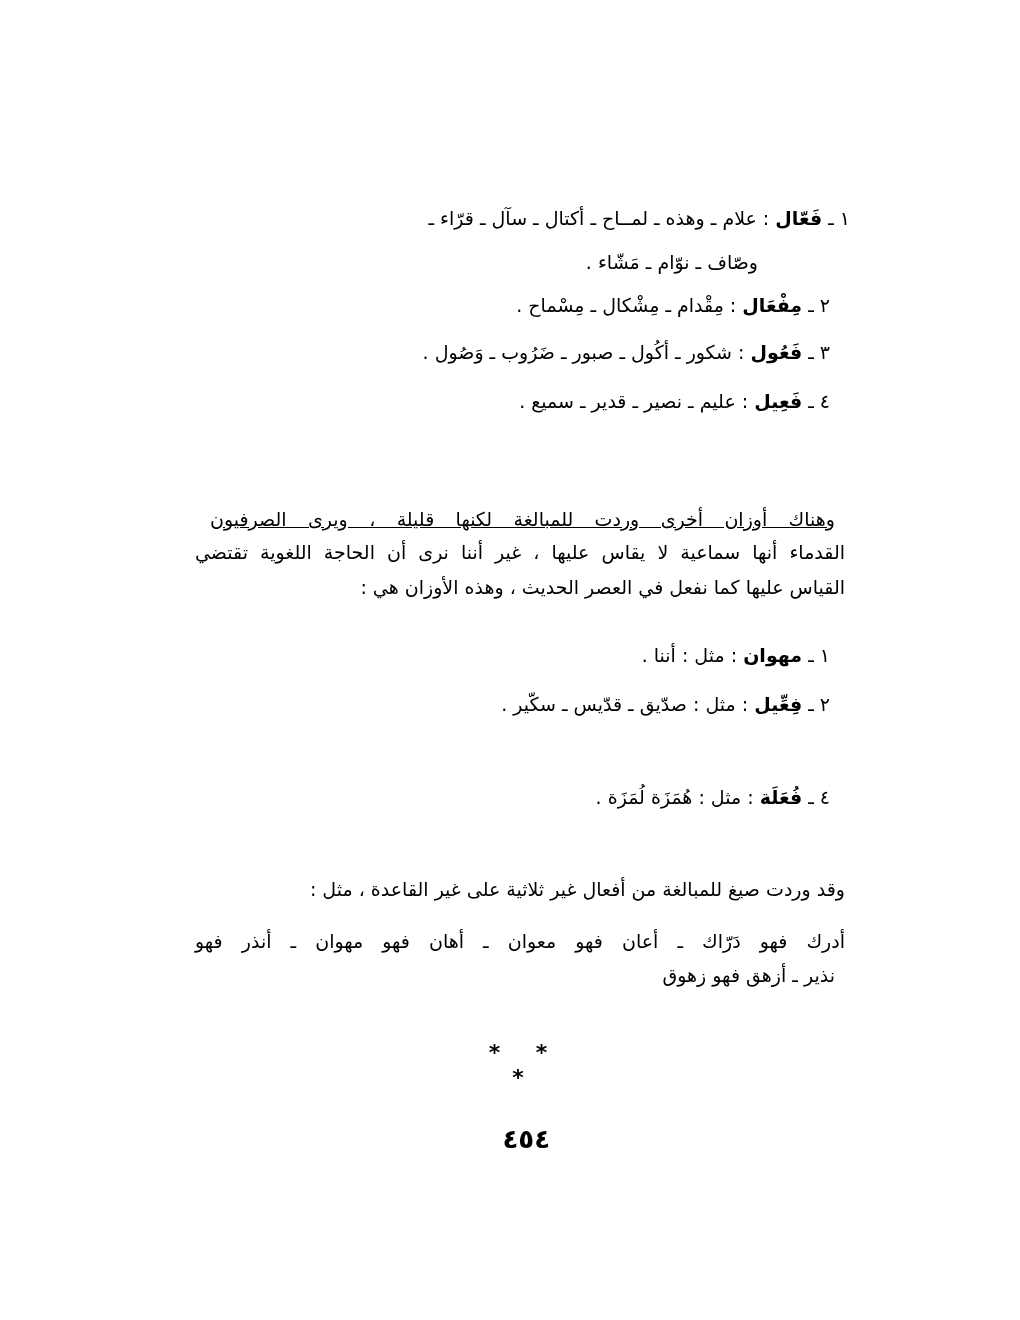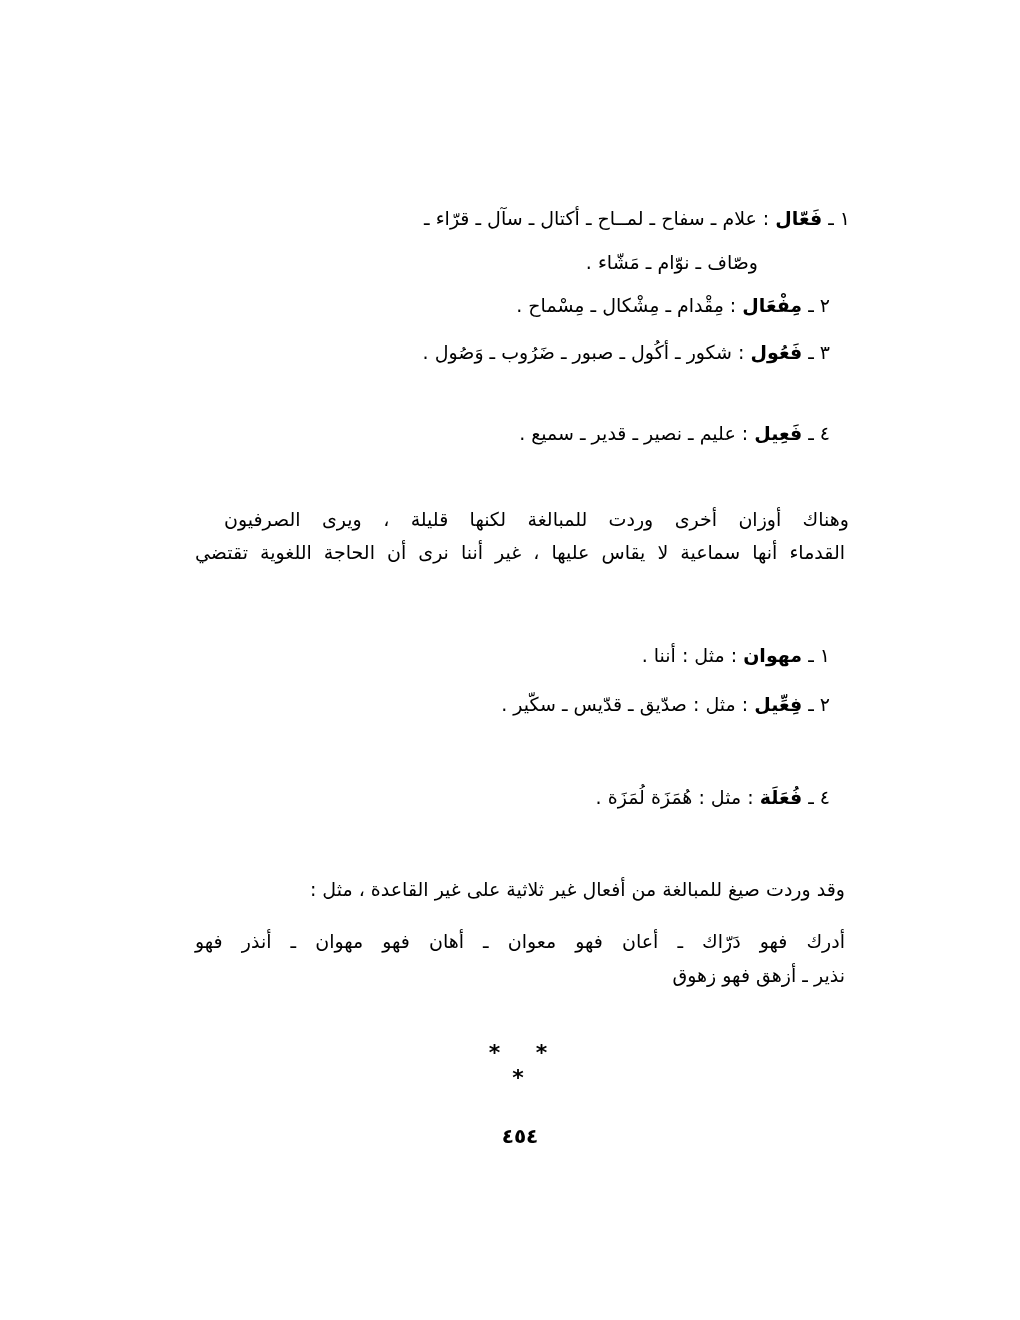--- a/index.html
+++ b/index.html
@@ -44,65 +44,65 @@
     text-align: center;
     font-size: 22px;
     font-weight: bold;
     letter-spacing: 14px;
   }
   .page-number {
     position: absolute;
     left: 490px;
     top: 1124px;
     width: 60px;
-    text-align: center;
-    font-size: 20px;
+    font-size: 26px;
     font-weight: bold;
     direction: rtl;
   }
 </style>
 </head>
 <body>
 
 <div class="page">
 
   <div class="line" style="right:170px; top:203px; width:660px;">
     <span>١</span>
     <span>ـ</span>
     <b>فَعّال</b>
-    <span>: علام ـ سفاح ـ لمــاح ـ أكتال ـ سآل ـ قرّاء ـ</span>
+    <span>: علام ـ وهذه ـ لمــاح ـ أكتال ـ سآل ـ قرّاء ـ</span>
   </div>
   <div class="line" style="right:262px; top:247px; width:500px;">
     <span>وصّاف ـ نوّام ـ مَشّاء .</span>
   </div>
 
   <div class="line" style="right:190px; top:290px; width:600px;">
     <span>٢</span>
     <span>ـ</span>
     <b>مِفْعَال</b>
     <span>: مِقْدام ـ مِشْكال ـ مِسْماح .</span>
   </div>
 
   <div class="line" style="right:190px; top:337px; width:620px;text-align:right;">
     <span>٣</span>
     <span>ـ</span>
     <b>فَعُول</b>
     <span>: شكور ـ أكُول ـ صبور ـ ضَرُوب ـ وَصُول .</span>
   </div>
 
-  <div class="line" style="right:190px; top:386px; width:460px;margin-top:32px;">
+  <div class="line" style="right:190px; top:386px; width:460px;">
     <span>٤</span>
     <span>ـ</span>
     <b>فَعِيل</b>
     <span>: عليم ـ نصير ـ قدير ـ سميع .</span>
   </div>
 
 
-  <div class="line justify" style="right:171px; top:504px; width:625px;">وهناك أوزان أخرى وردت للمبالغة لكنها قليلة ، ويرى الصرفيون</div>
+  <div class="line justify" style="right:185px; top:504px; width:625px;text-decoration:underline;">وهناك أوزان أخرى وردت للمبالغة لكنها قليلة ، ويرى الصرفيون</div>
   <div class="line justify" style="right:175px; top:537px; width:650px;">القدماء أنها سماعية لا يقاس عليها ، غير أننا نرى أن الحاجة اللغوية تقتضي</div>
+  <div class="line" style="right:175px; top:572px; width:650px;">القياس عليها كما نفعل في العصر الحديث ، وهذه الأوزان هي :</div>
 
   <div class="line" style="right:190px; top:640px; width:460px;">
     <span>١</span>
     <span>ـ</span>
     <b>مهوان</b>
     <span>: مثل : أننا .</span>
   </div>
 
   <div class="line" style="right:190px; top:689px; width:460px;">
     <span>٢</span>
@@ -116,19 +116,19 @@
     <span>٤</span>
     <span>ـ</span>
     <b>فُعَلَة</b>
     <span>: مثل : هُمَزَة لُمَزَة .</span>
   </div>
 
 
   <div class="line" style="right:175px; top:874px; width:650px;">وقد وردت صيغ للمبالغة من أفعال غير ثلاثية على غير القاعدة ، مثل :</div>
 
   <div class="line justify" style="right:175px; top:926px; width:650px;">أدرك فهو دَرّاك ـ أعان فهو معوان ـ أهان فهو مهوان ـ أنذر فهو</div>
-  <div class="line" style="right:175px; top:960px; width:650px;">نذير ـ أزهق فهو زهوق</div>
+  <div class="line" style="right:185px; top:960px; width:650px;">نذير ـ أزهق فهو زهوق</div>
 
   <div class="stars">* * *</div>
 
   <div class="page-number">٤٥٤</div>
 
 </div>
 
 </body></html>

